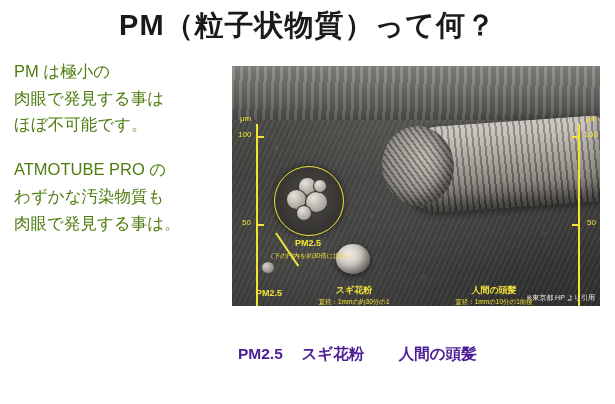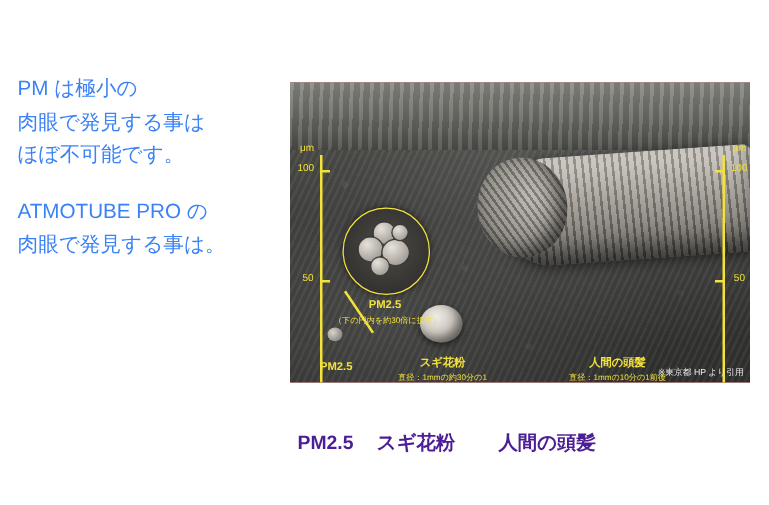--- a/index.html
+++ b/index.html
@@ -33,21 +33,21 @@
     white-space: nowrap;
   }
   
   .left-text {
     position: absolute;
     left: 14px;
     top: 58px;
     width: 215px;
     font-size: 16.5px;
     line-height: 1.62;
-    color: #3b82f6;
+    color: #4d7c0f;
   }
   .para + .para {
     margin-top: 18px;
   }
   .para p {
     margin: 0;
   }
   
   .figure {
     position: absolute;
@@ -252,29 +252,31 @@
     display: inline-block;
   }
   .cap-gap-1 { width: 10px; }
   .cap-gap-2 { width: 26px; }
 </style>
 </head>
 <body>
 
 <div class="slide">
 
+  <div class="title">PM（粒子状物質）って何？</div>
 
   <div class="left-text">
     <div class="para">
       <p>PM は極小の</p>
       <p>肉眼で発見する事は</p>
       <p>ほぼ不可能です。</p>
     </div>
     <div class="para">
       <p>ATMOTUBE PRO の</p>
+      <p>わずかな汚染物質も</p>
       <p>肉眼で発見する事は。</p>
     </div>
   </div>
 
   <div class="figure">
     <div class="sem-bg"></div>
     <div class="sem-top-band"></div>
     <div class="sem-grain"></div>
 
     <div class="hair"></div>

